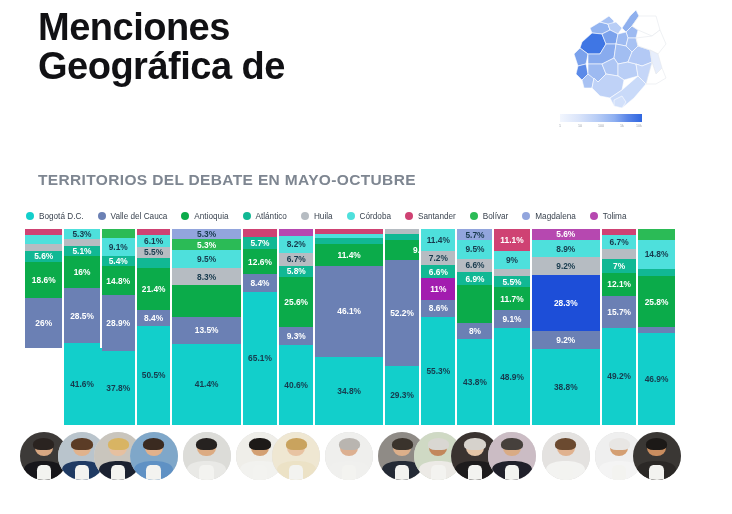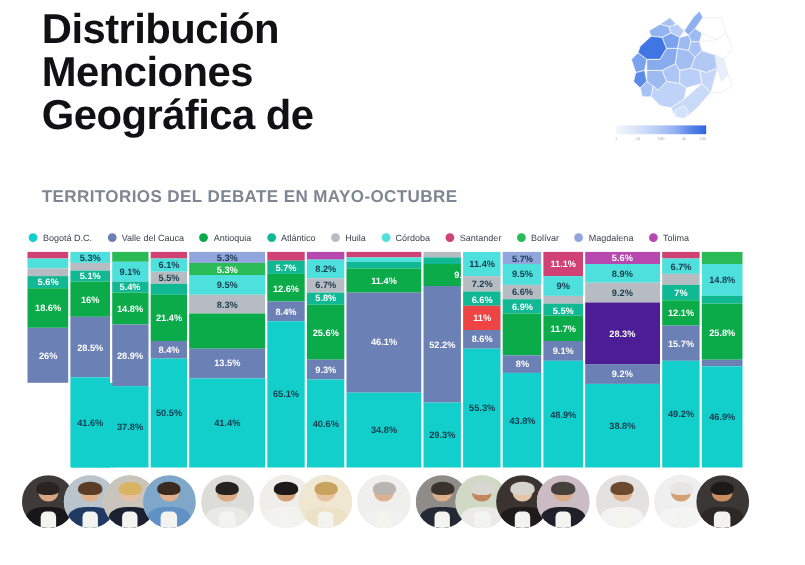--- a/index.html
+++ b/index.html
@@ -71,21 +71,20 @@
     border-radius:42% 42% 0 0; }
   .av-shirt { position:absolute; width:30%; height:36%; left:35%; bottom:-4%;
     border-radius:30% 30% 0 0; background:#f3f3f0; }
 </style>
 </head>
 <body>
 
 <div id="header">
 
   <div id="title">
-    <span class="tline">Distribución</span>
     <span class="tline">Menciones</span>
     <span class="tline">Geográfica de</span>
   </div>
 
   <div id="map-wrap">
     <svg id="map-svg" width="128" height="112" viewBox="0 0 128 112">
       <g stroke="#ffffff" stroke-width="0.6">
 
         <path d="M38 26 L48 20 L56 22 L58 28 L50 32 L40 31 Z" fill="#93b4f0"></path>
         <path d="M48 20 L57 14 L62 19 L58 28 L56 22 Z" fill="#a8c2f3"></path>
@@ -340,21 +339,21 @@
     <div class="col" style="width: 34.2385px;">
       <div class="seg" style="background: rgb(78, 224, 220); height: 11.3886%;">
         <span class="seg-lbl" style="color: rgb(23, 58, 77);">11.4%</span>
       </div>
       <div class="seg" style="background: rgb(182, 188, 194); height: 7.19281%;">
         <span class="seg-lbl" style="color: rgb(23, 58, 77);">7.2%</span>
       </div>
       <div class="seg" style="background: rgb(17, 184, 148); height: 6.59341%;">
         <span class="seg-lbl" style="color: rgb(255, 255, 255);">6.6%</span>
       </div>
-      <div class="seg" style="background: #ef4444; height: 10.989%;">
+      <div class="seg" style="background: #a21caf; height: 10.989%;">
         <span class="seg-lbl" style="color: rgb(255, 255, 255);">11%</span>
       </div>
       <div class="seg" style="background: rgb(107, 128, 180); height: 8.59141%;">
         <span class="seg-lbl" style="color: rgb(255, 255, 255);">8.6%</span>
       </div>
       <div class="seg" style="background: rgb(18, 207, 203); height: 55.2448%;">
         <span class="seg-lbl" style="color: rgb(23, 58, 77);">55.3%</span>
       </div>
     </div>
     <div class="col" style="width: 35.0537px;">
@@ -404,21 +403,21 @@
     <div class="col" style="width: 68.4771px;">
       <div class="seg" style="background: rgb(182, 72, 176); height: 5.6%;">
         <span class="seg-lbl" style="color: rgb(255, 255, 255);">5.6%</span>
       </div>
       <div class="seg" style="background: rgb(78, 224, 220); height: 8.9%;">
         <span class="seg-lbl" style="color: rgb(23, 58, 77);">8.9%</span>
       </div>
       <div class="seg" style="background: rgb(182, 188, 194); height: 9.2%;">
         <span class="seg-lbl" style="color: rgb(23, 58, 77);">9.2%</span>
       </div>
-      <div class="seg" style="background: #4c1d95; height: 28.3%; text-decoration: underline;">
+      <div class="seg" style="background: #1d4ed8; height: 28.3%; text-decoration: underline;">
         <span class="seg-lbl" style="color: rgb(255, 255, 255);">28.3%</span>
       </div>
       <div class="seg" style="background: rgb(107, 128, 180); height: 9.2%;">
         <span class="seg-lbl" style="color: rgb(255, 255, 255);">9.2%</span>
       </div>
       <div class="seg" style="background: rgb(18, 207, 203); height: 38.8%;">
         <span class="seg-lbl" style="color: rgb(23, 58, 77);">38.8%</span>
       </div>
     </div>
     <div class="col" style="width: 34.2385px;">

